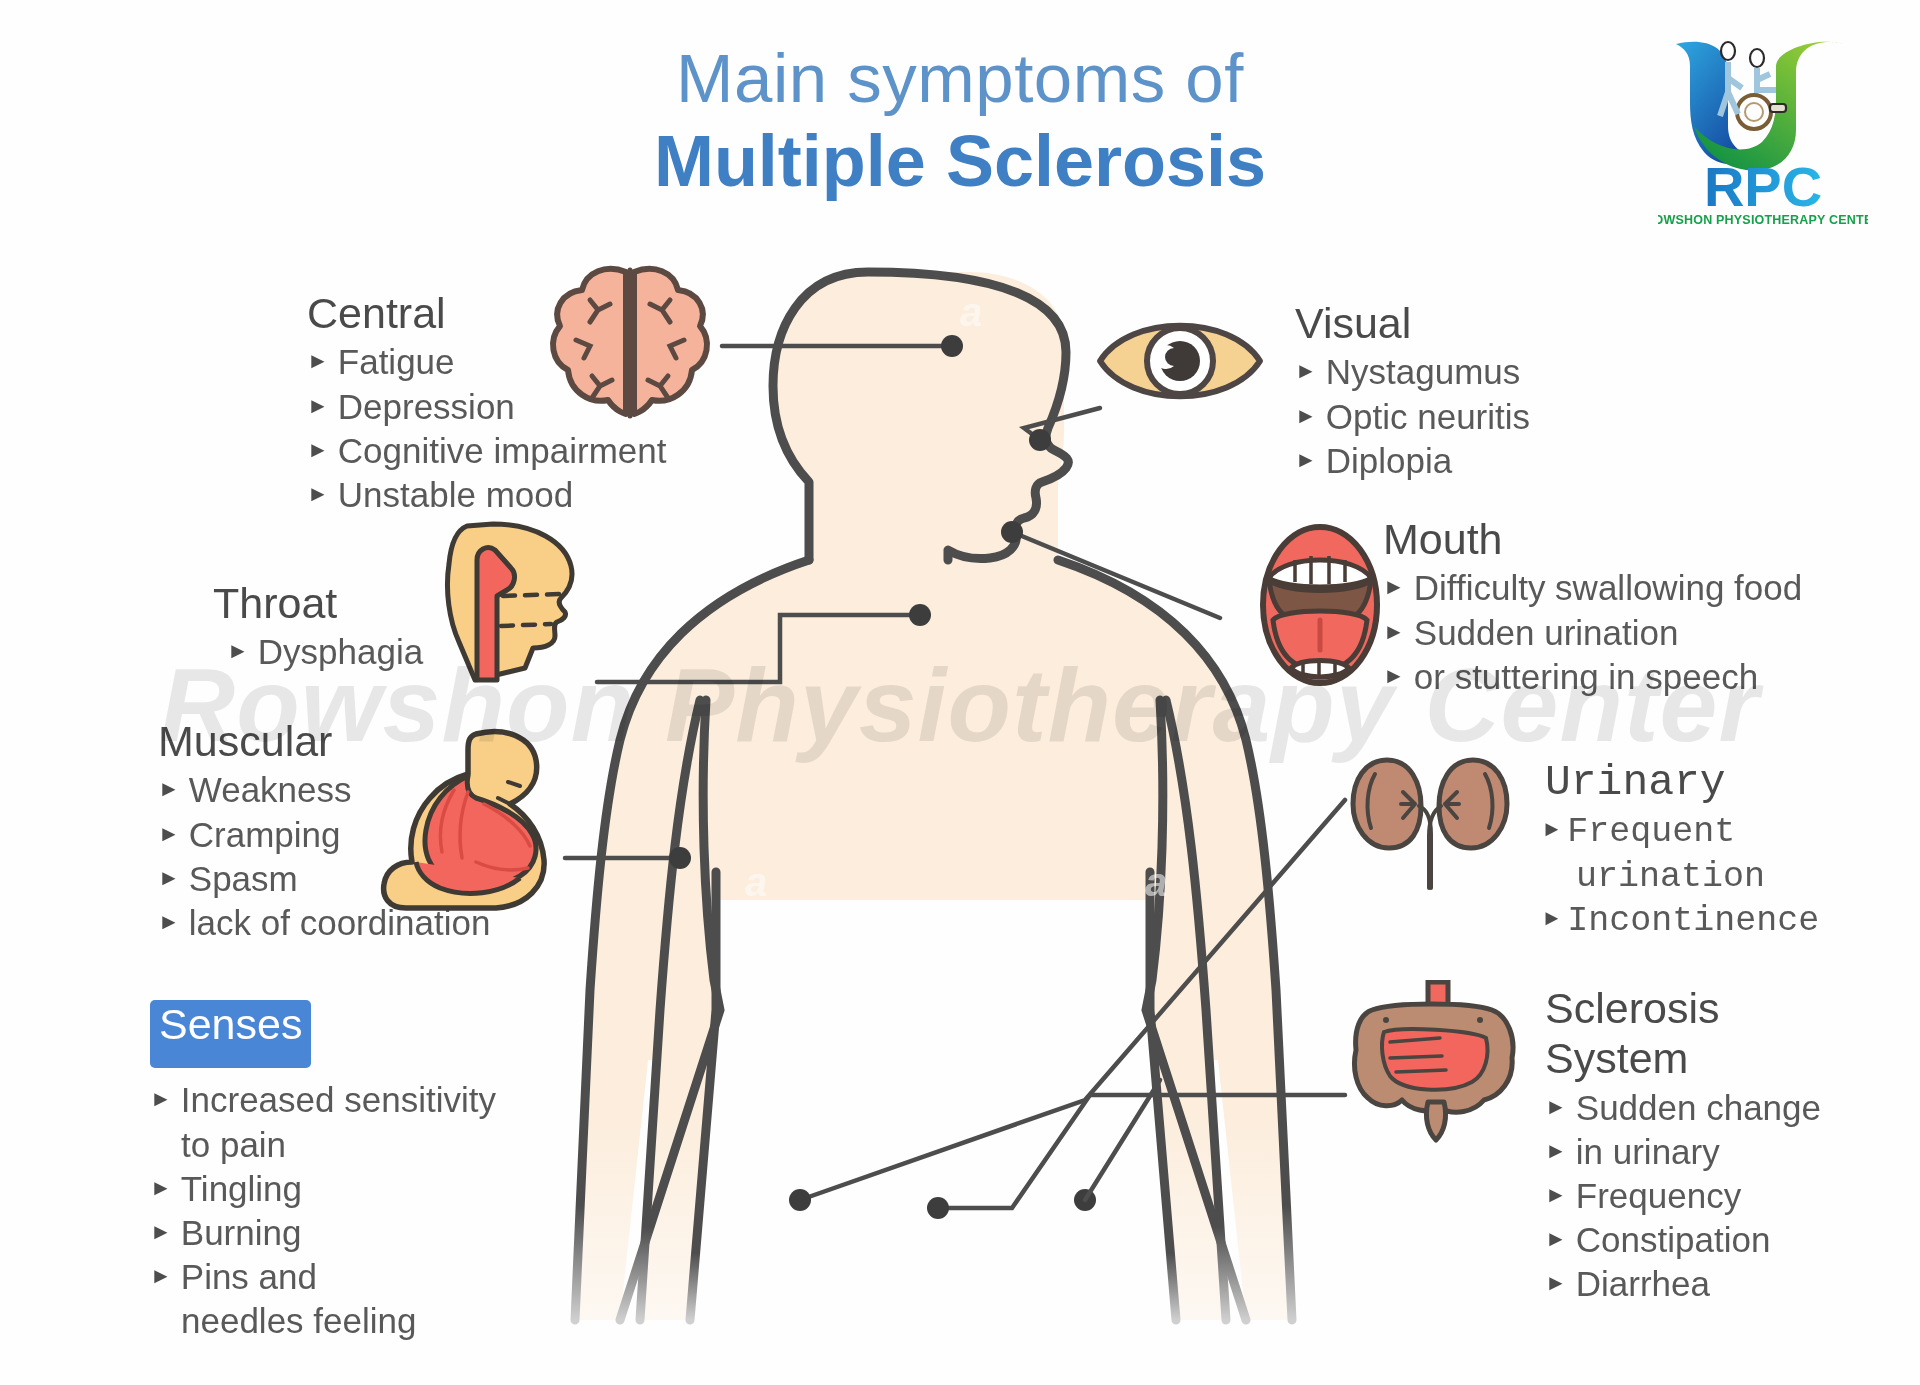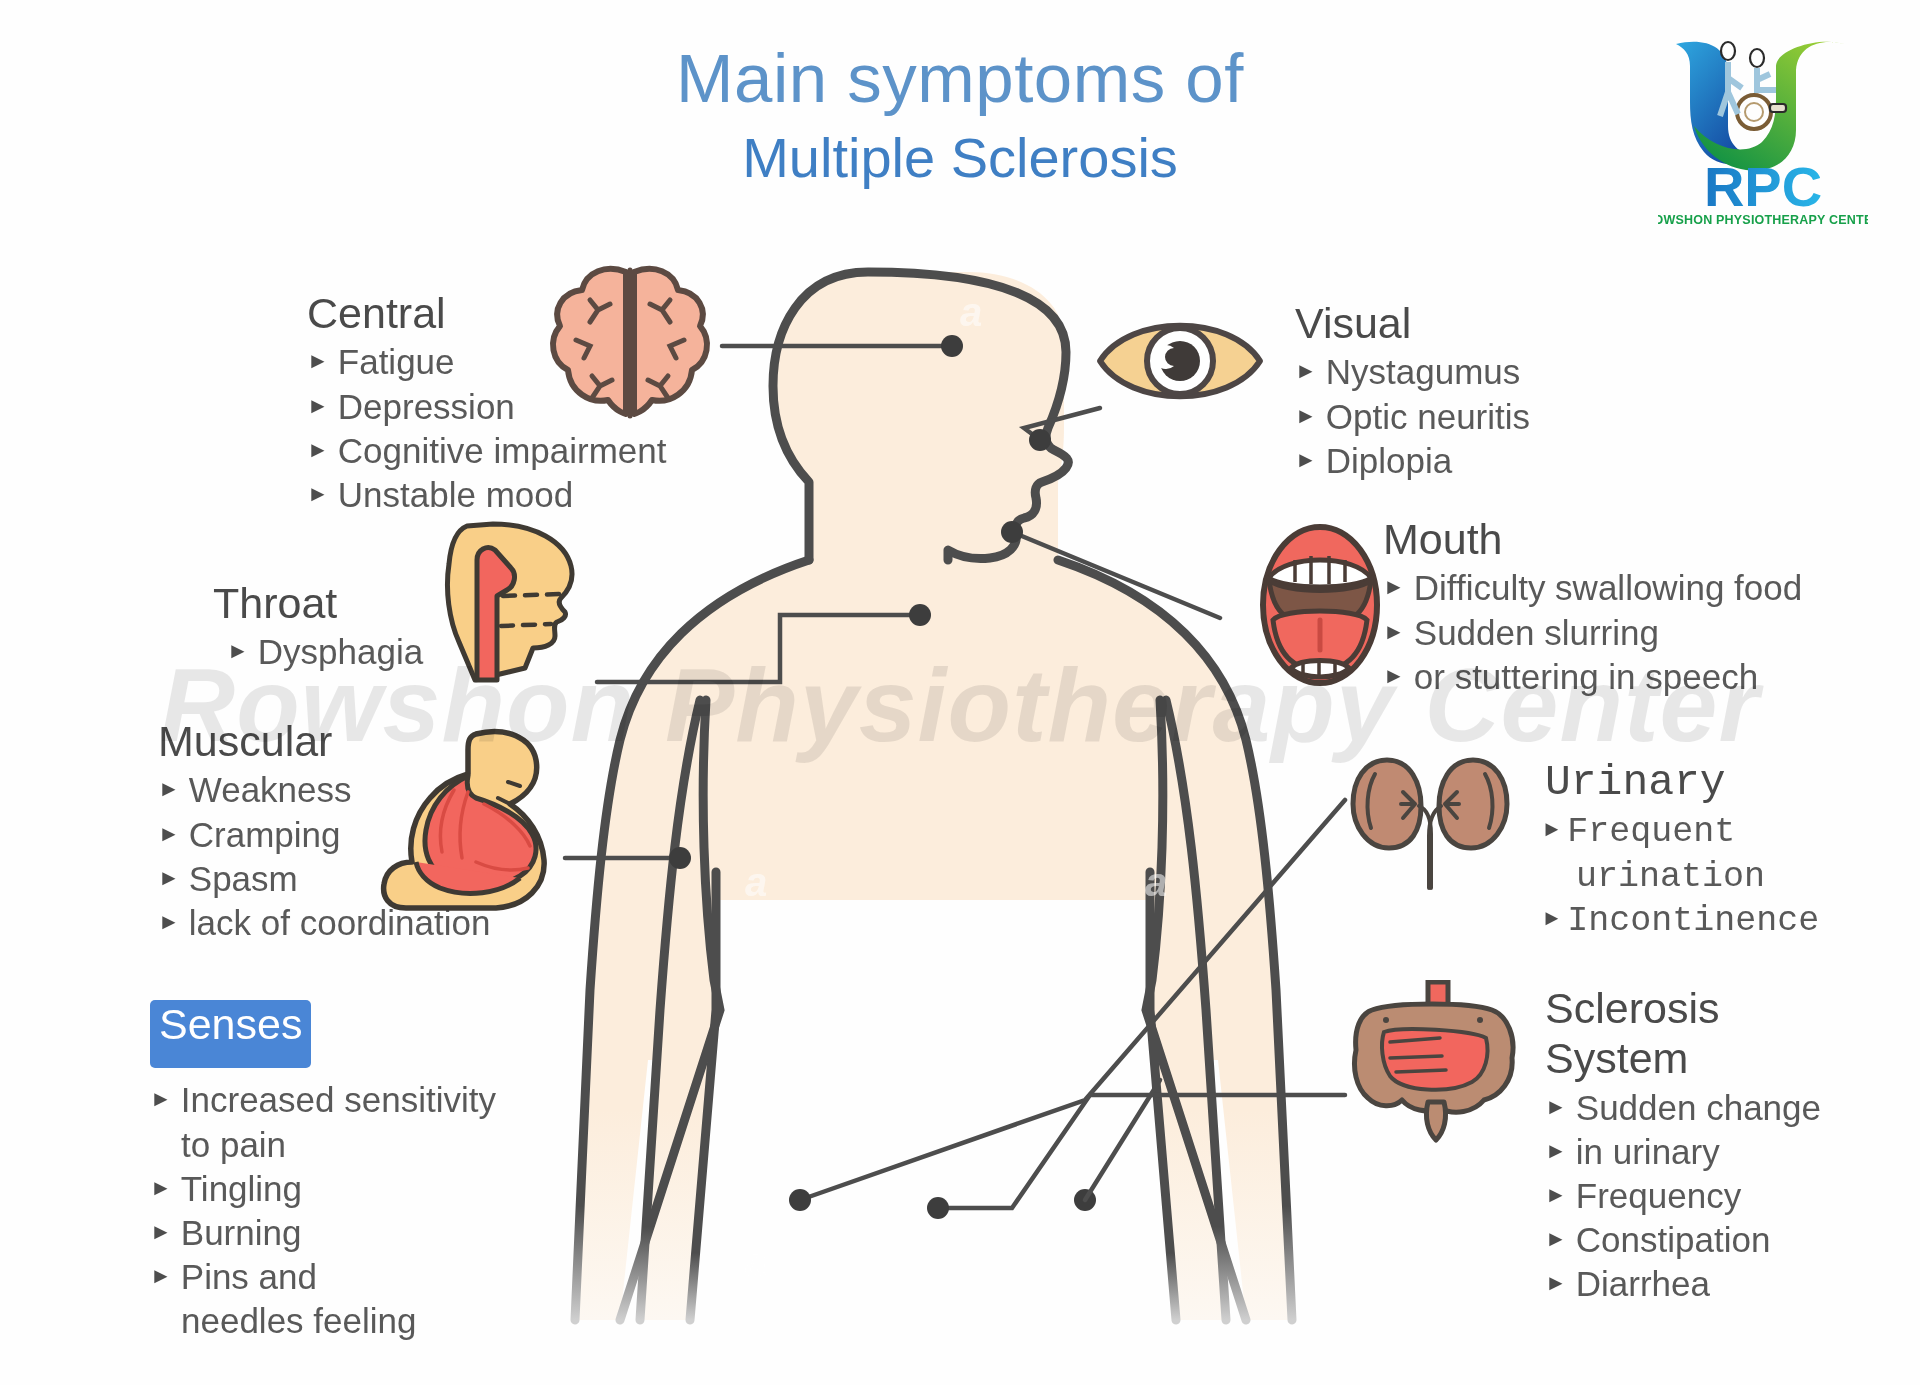--- a/index.html
+++ b/index.html
@@ -18,22 +18,22 @@
   
   .title-block {
     position: absolute; left: 0; top: 40px; width: 1920px;
     text-align: center; pointer-events: none;
   }
   .title-small {
     font-size: 69px; font-weight: 400; color: #5d93c9;
     letter-spacing: 0.5px; line-height: 1.12;
   }
   .title-big {
-    font-size: 56px; font-weight: 400; color: #3f7fc4;
-    letter-spacing: 0px; line-height: 1.18; margin-top: 8px;
+    font-size: 72px; font-weight: 700; color: #3f7fc4;
+    letter-spacing: 0px; line-height: 1.18; margin-top: 2px;
   }
 
   
   .logo { position: absolute; right: 52px; top: 18px; width: 210px; height: 215px; }
   .logo svg { width: 100%; height: 100%; display: block; }
 
   
   .watermark {
     position: absolute; left: 50%; top: 705px;
     transform: translate(-50%, -50%);
@@ -453,21 +453,21 @@
 
   <div class="block" style="left:1383px; top:516px;">
     <div class="blk-head">Mouth</div>
     <ul class="blk-list">
       <li>
           <span class="bullet">►</span>
           <span class="txt">Difficulty swallowing food</span>
         </li>
       <li>
           <span class="bullet">►</span>
-          <span class="txt">Sudden slurring</span>
+          <span class="txt">Sudden urination</span>
         </li>
       <li>
           <span class="bullet">►</span>
           <span class="txt">or stuttering in speech</span>
         </li>
     </ul>
   </div>
 
   <div class="block" style="left:1545px; top:760px;font-family:Liberation Mono, monospace;">
     <div class="blk-head">Urinary</div>

